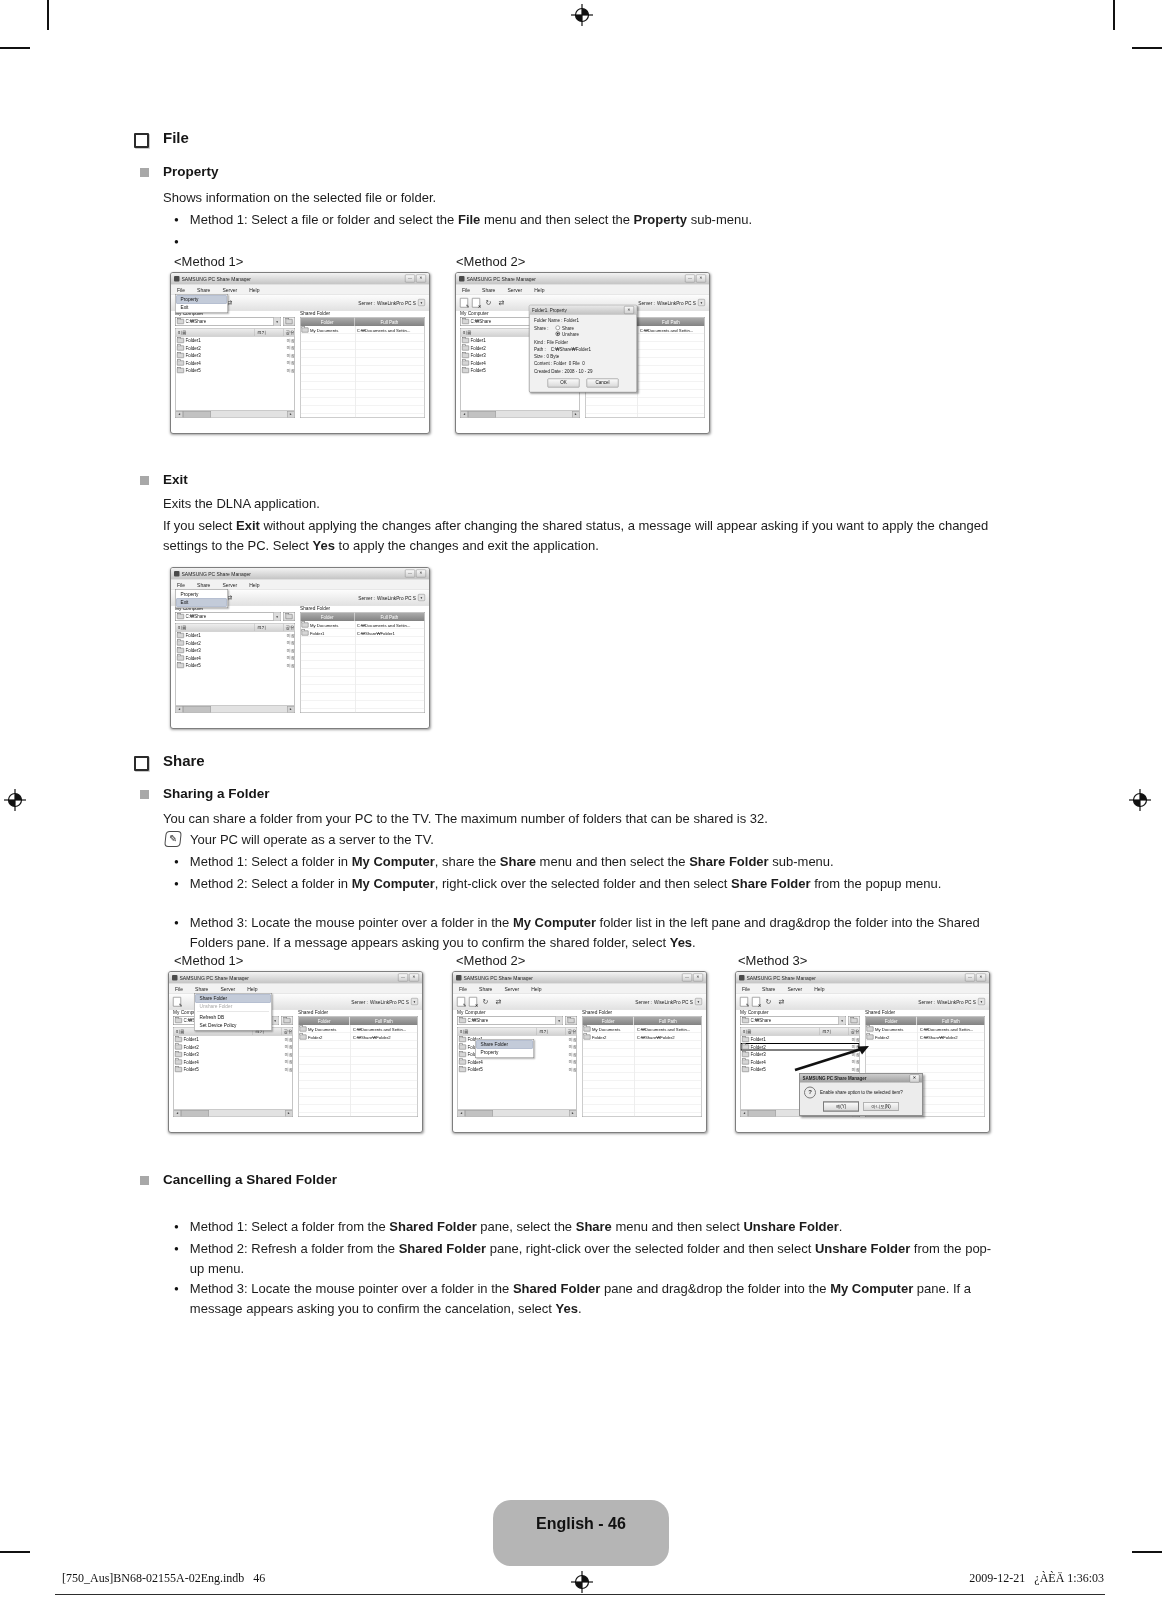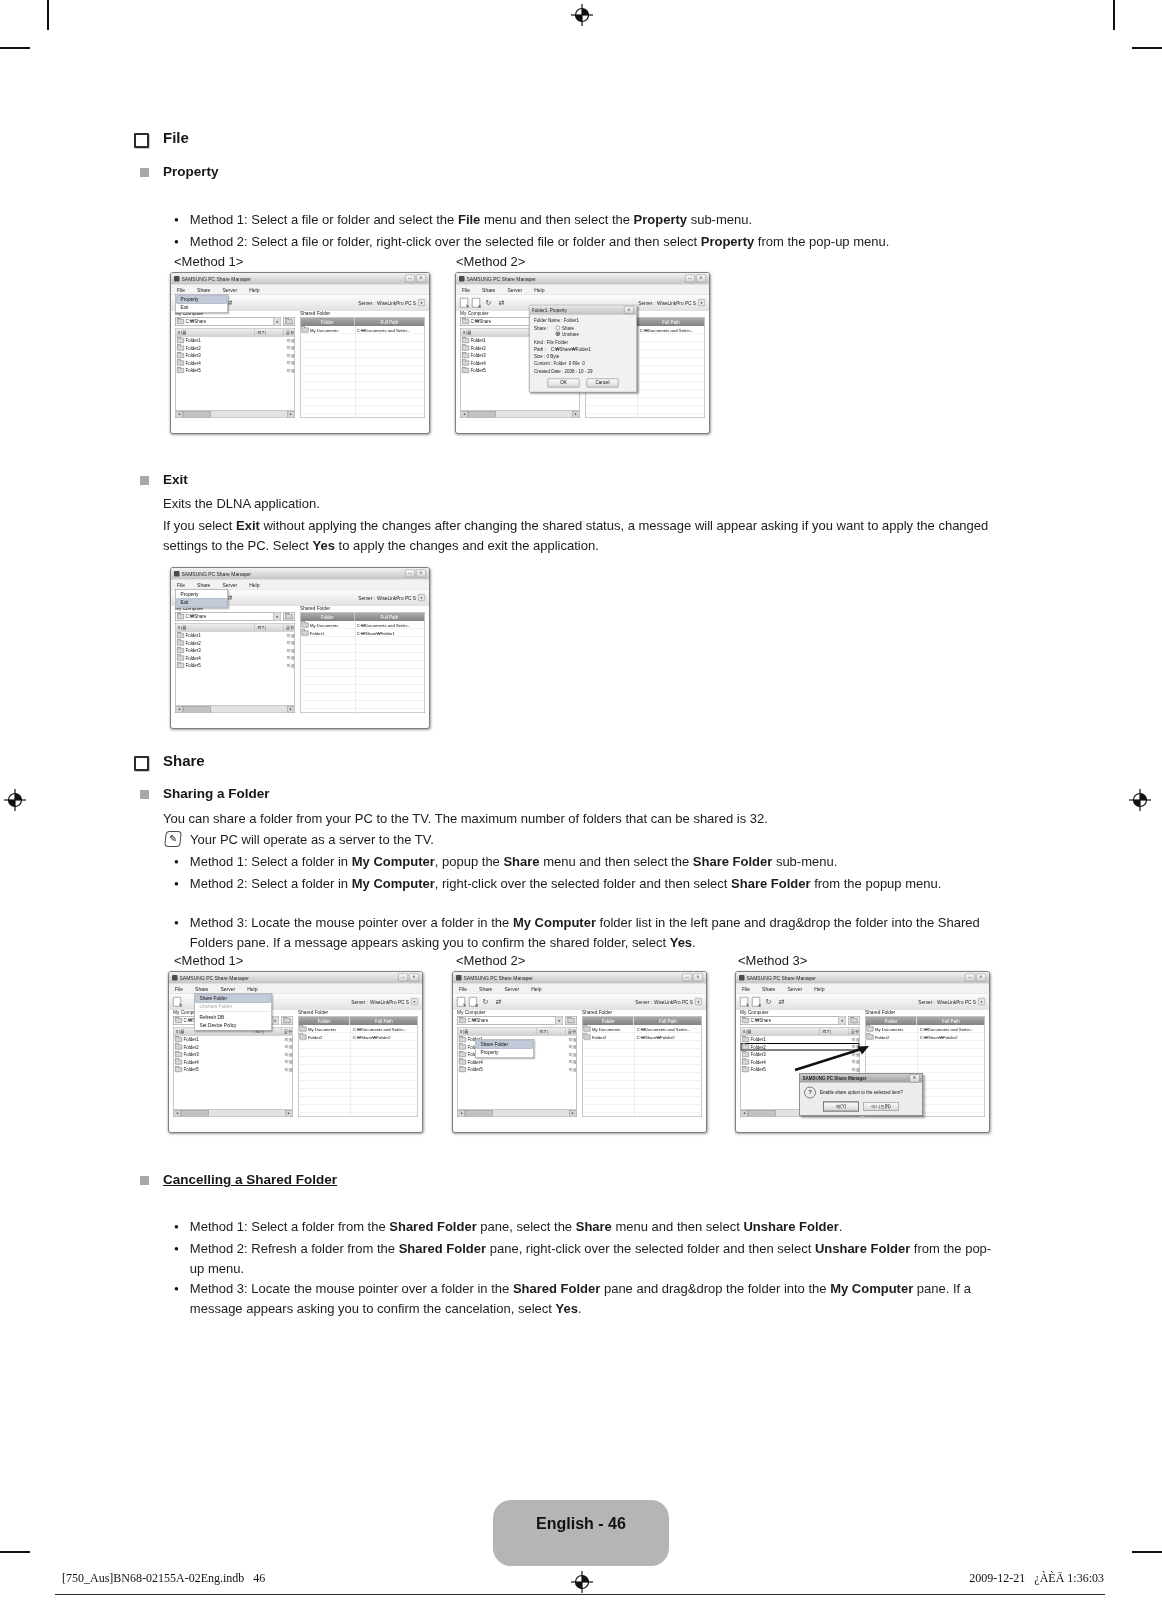--- a/index.html
+++ b/index.html
@@ -142,28 +142,28 @@
       <circle cx="11" cy="11" r="6.5" fill="none" stroke="#111" stroke-width="1.2"></circle>
       <path d="M11 4.5 A6.5 6.5 0 0 1 17.5 11 L11 11 Z" fill="#111"></path>
       <path d="M11 17.5 A6.5 6.5 0 0 1 4.5 11 L11 11 Z" fill="#111"></path>
     </svg>
 
   <span class="sec-ico" style="left:134px;top:133px;"></span>
   <div class="sec-title" style="left:163px;top:129px;">File</div>
 
   <span class="sub-ico" style="left:140px;top:168px;"></span>
   <div class="sub-title" style="left:163px;top:164px;">Property</div>
+  <div class="txt" style="left:163px;top:188px;width:845px;">Shows information on the selected file or folder.</div>
 
   <div class="bullet" style="left:174px;top:210px;width:830px;">
     <span class="dot">●</span>
     <span class="btext"><span>Method 1: Select a file or folder and select the </span><b>File</b><span> menu and then select the </span><b>Property</b><span> sub-menu.</span></span>
   </div>
   <div class="bullet" style="left:174px;top:232px;width:830px;">
     <span class="dot">●</span>
-    <span class="btext"><span>Method 2: Select a file or folder, right-click over the selected file or folder and then select </span><b>Property</b><span> from the pop-up menu.</span></span>
   </div>
 
   <div class="mcap" style="left:174px;top:254px;">&lt;Method 1&gt;</div>
   <div class="mcap" style="left:456px;top:254px;">&lt;Method 2&gt;</div>
 
   <span class="sub-ico" style="left:140px;top:476px;"></span>
   <div class="sub-title" style="left:163px;top:472px;">Exit</div>
   <div class="txt" style="left:163px;top:494px;width:845px;">Exits the DLNA application.</div>
   <div class="txt" style="left:163px;top:516px;width:846px;"><span>If you select </span><b>Exit</b><span> without applying the changes after changing the shared status, a message will appear asking if you want to apply the changed settings to the PC. Select </span><b>Yes</b><span> to apply the changes and exit the application.</span></div>
 
@@ -174,37 +174,37 @@
   <div class="sub-title" style="left:163px;top:786px;">Sharing a Folder</div>
   <div class="txt" style="left:163px;top:809px;width:860px;">You can share a folder from your PC to the TV. The maximum number of folders that can be shared is 32.</div>
 
   <div class="note" style="left:165px;top:831px;width:830px;">
     <span class="note-ico">✎</span>
     <span>Your PC will operate as a server to the TV.</span>
   </div>
 
   <div class="bullet" style="left:174px;top:852px;width:820px;">
     <span class="dot">●</span>
-    <span class="btext"><span>Method 1: Select a folder in </span><b>My Computer</b><span>, popup the </span><b>Share</b><span> menu and then select the </span><b>Share Folder</b><span> sub-menu.</span></span>
+    <span class="btext"><span>Method 1: Select a folder in </span><b>My Computer</b><span>, share the </span><b>Share</b><span> menu and then select the </span><b>Share Folder</b><span> sub-menu.</span></span>
   </div>
   <div class="bullet" style="left:174px;top:874px;width:820px;">
     <span class="dot">●</span>
     <span class="btext"><span>Method 2: Select a folder in </span><b>My Computer</b><span>, right-click over the selected folder and then select </span><b>Share Folder</b><span> from the popup menu.</span></span>
   </div>
   <div class="bullet" style="left:174px;top:913px;width:820px;">
     <span class="dot">●</span>
     <span class="btext"><span>Method 3: Locate the mouse pointer over a folder in the </span><b>My Computer</b><span> folder list in the left pane and drag&amp;drop the folder into the Shared Folders pane. If a message appears asking you to confirm the shared folder, select </span><b>Yes</b><span>.</span></span>
   </div>
 
   <div class="mcap" style="left:174px;top:953px;">&lt;Method 1&gt;</div>
   <div class="mcap" style="left:456px;top:953px;">&lt;Method 2&gt;</div>
   <div class="mcap" style="left:738px;top:953px;">&lt;Method 3&gt;</div>
 
   <span class="sub-ico" style="left:140px;top:1176px;"></span>
-  <div class="sub-title" style="left:163px;top:1172px;text-decoration:underline;">Cancelling a Shared Folder</div>
+  <div class="sub-title" style="left:163px;top:1172px;">Cancelling a Shared Folder</div>
 
   <div class="bullet" style="left:174px;top:1217px;width:820px;">
     <span class="dot">●</span>
     <span class="btext"><span>Method 1: Select a folder from the </span><b>Shared Folder</b><span> pane, select the </span><b>Share</b><span> menu and then select </span><b>Unshare Folder</b><span>.</span></span>
   </div>
   <div class="bullet" style="left:174px;top:1239px;width:820px;">
     <span class="dot">●</span>
     <span class="btext"><span>Method 2: Refresh a folder from the </span><b>Shared Folder</b><span> pane, right-click over the selected folder and then select </span><b>Unshare Folder</b><span> from the pop-up menu.</span></span>
   </div>
   <div class="bullet" style="left:174px;top:1279px;width:820px;">

